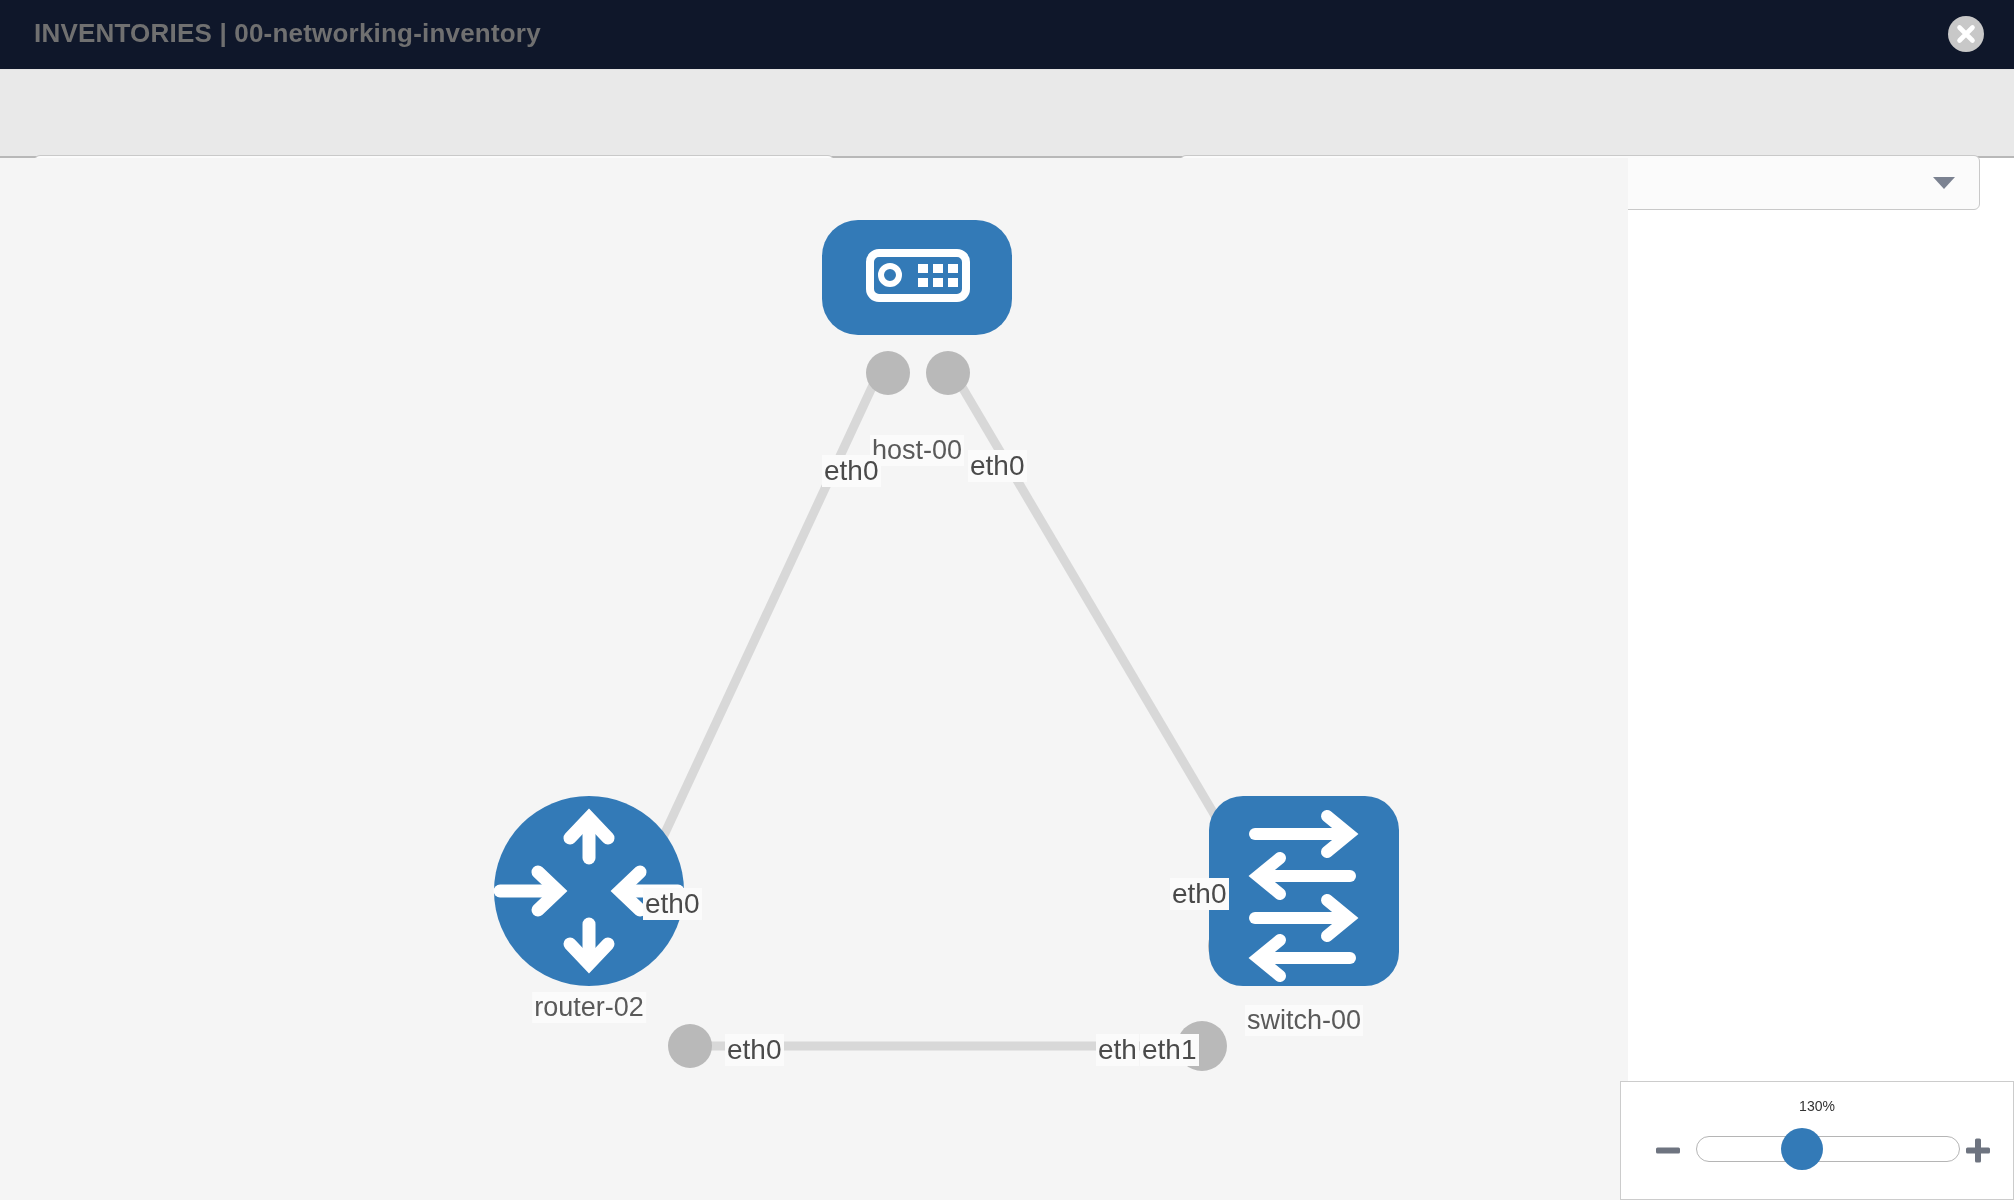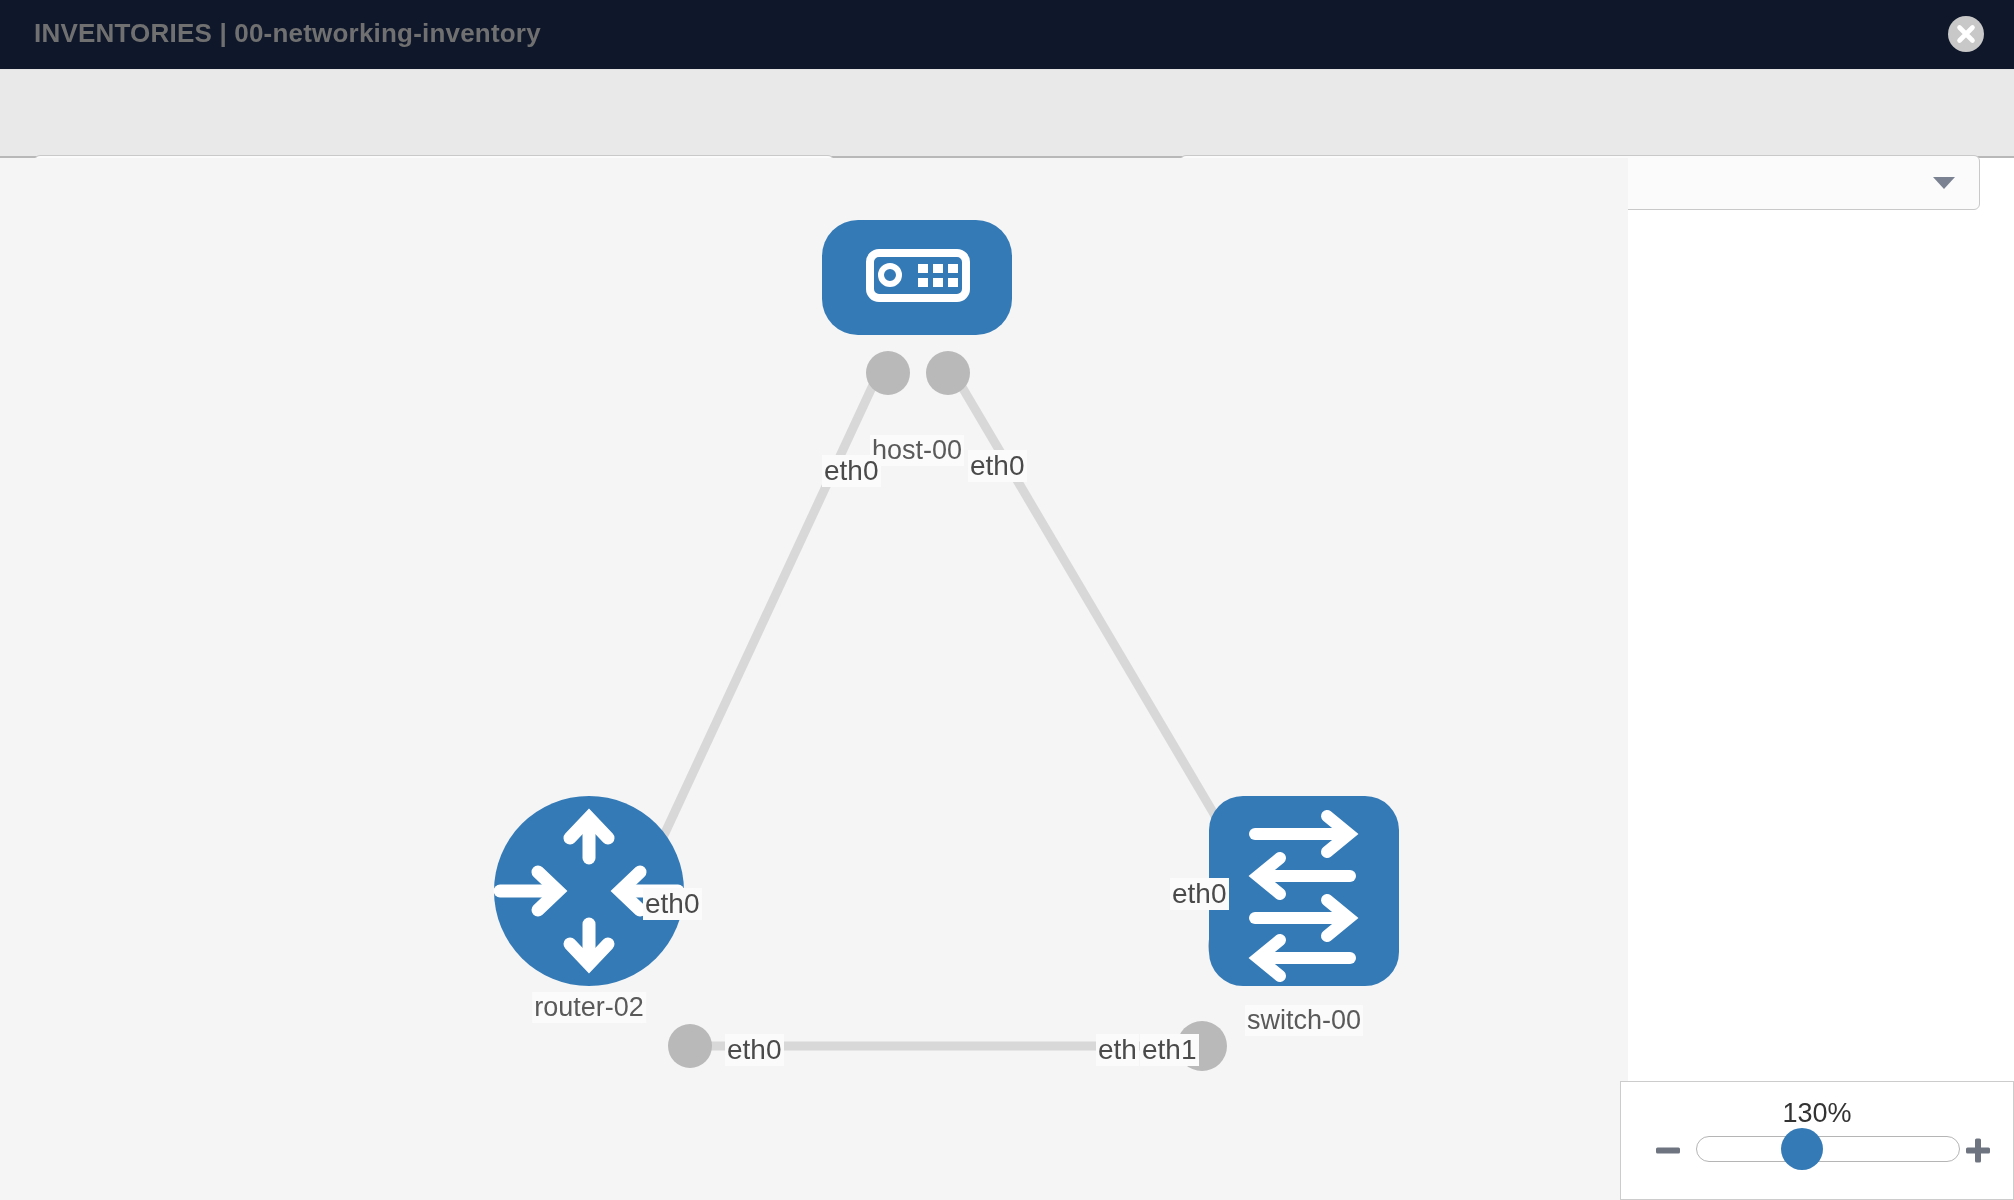--- a/index.html
+++ b/index.html
@@ -122,21 +122,21 @@
     position: absolute;
     left: 1620px; top: 1081px;
     width: 394px; height: 119px;
     background: #ffffff;
     border: 1px solid #cccccc;
   }
   #zoom-percent {
     position: absolute;
     left: 0; right: 0; top: 16px;
     text-align: center;
-    font-size: 27px;
+    font-size: 14px;
     color: #333333;
   }
   #zoom-minus, #zoom-plus {
     position: absolute;
     top: 54px;
     cursor: pointer;
   }
   #zoom-minus { left: 32px; }
   #zoom-plus  { right: 20px; }
   #zoom-track {

